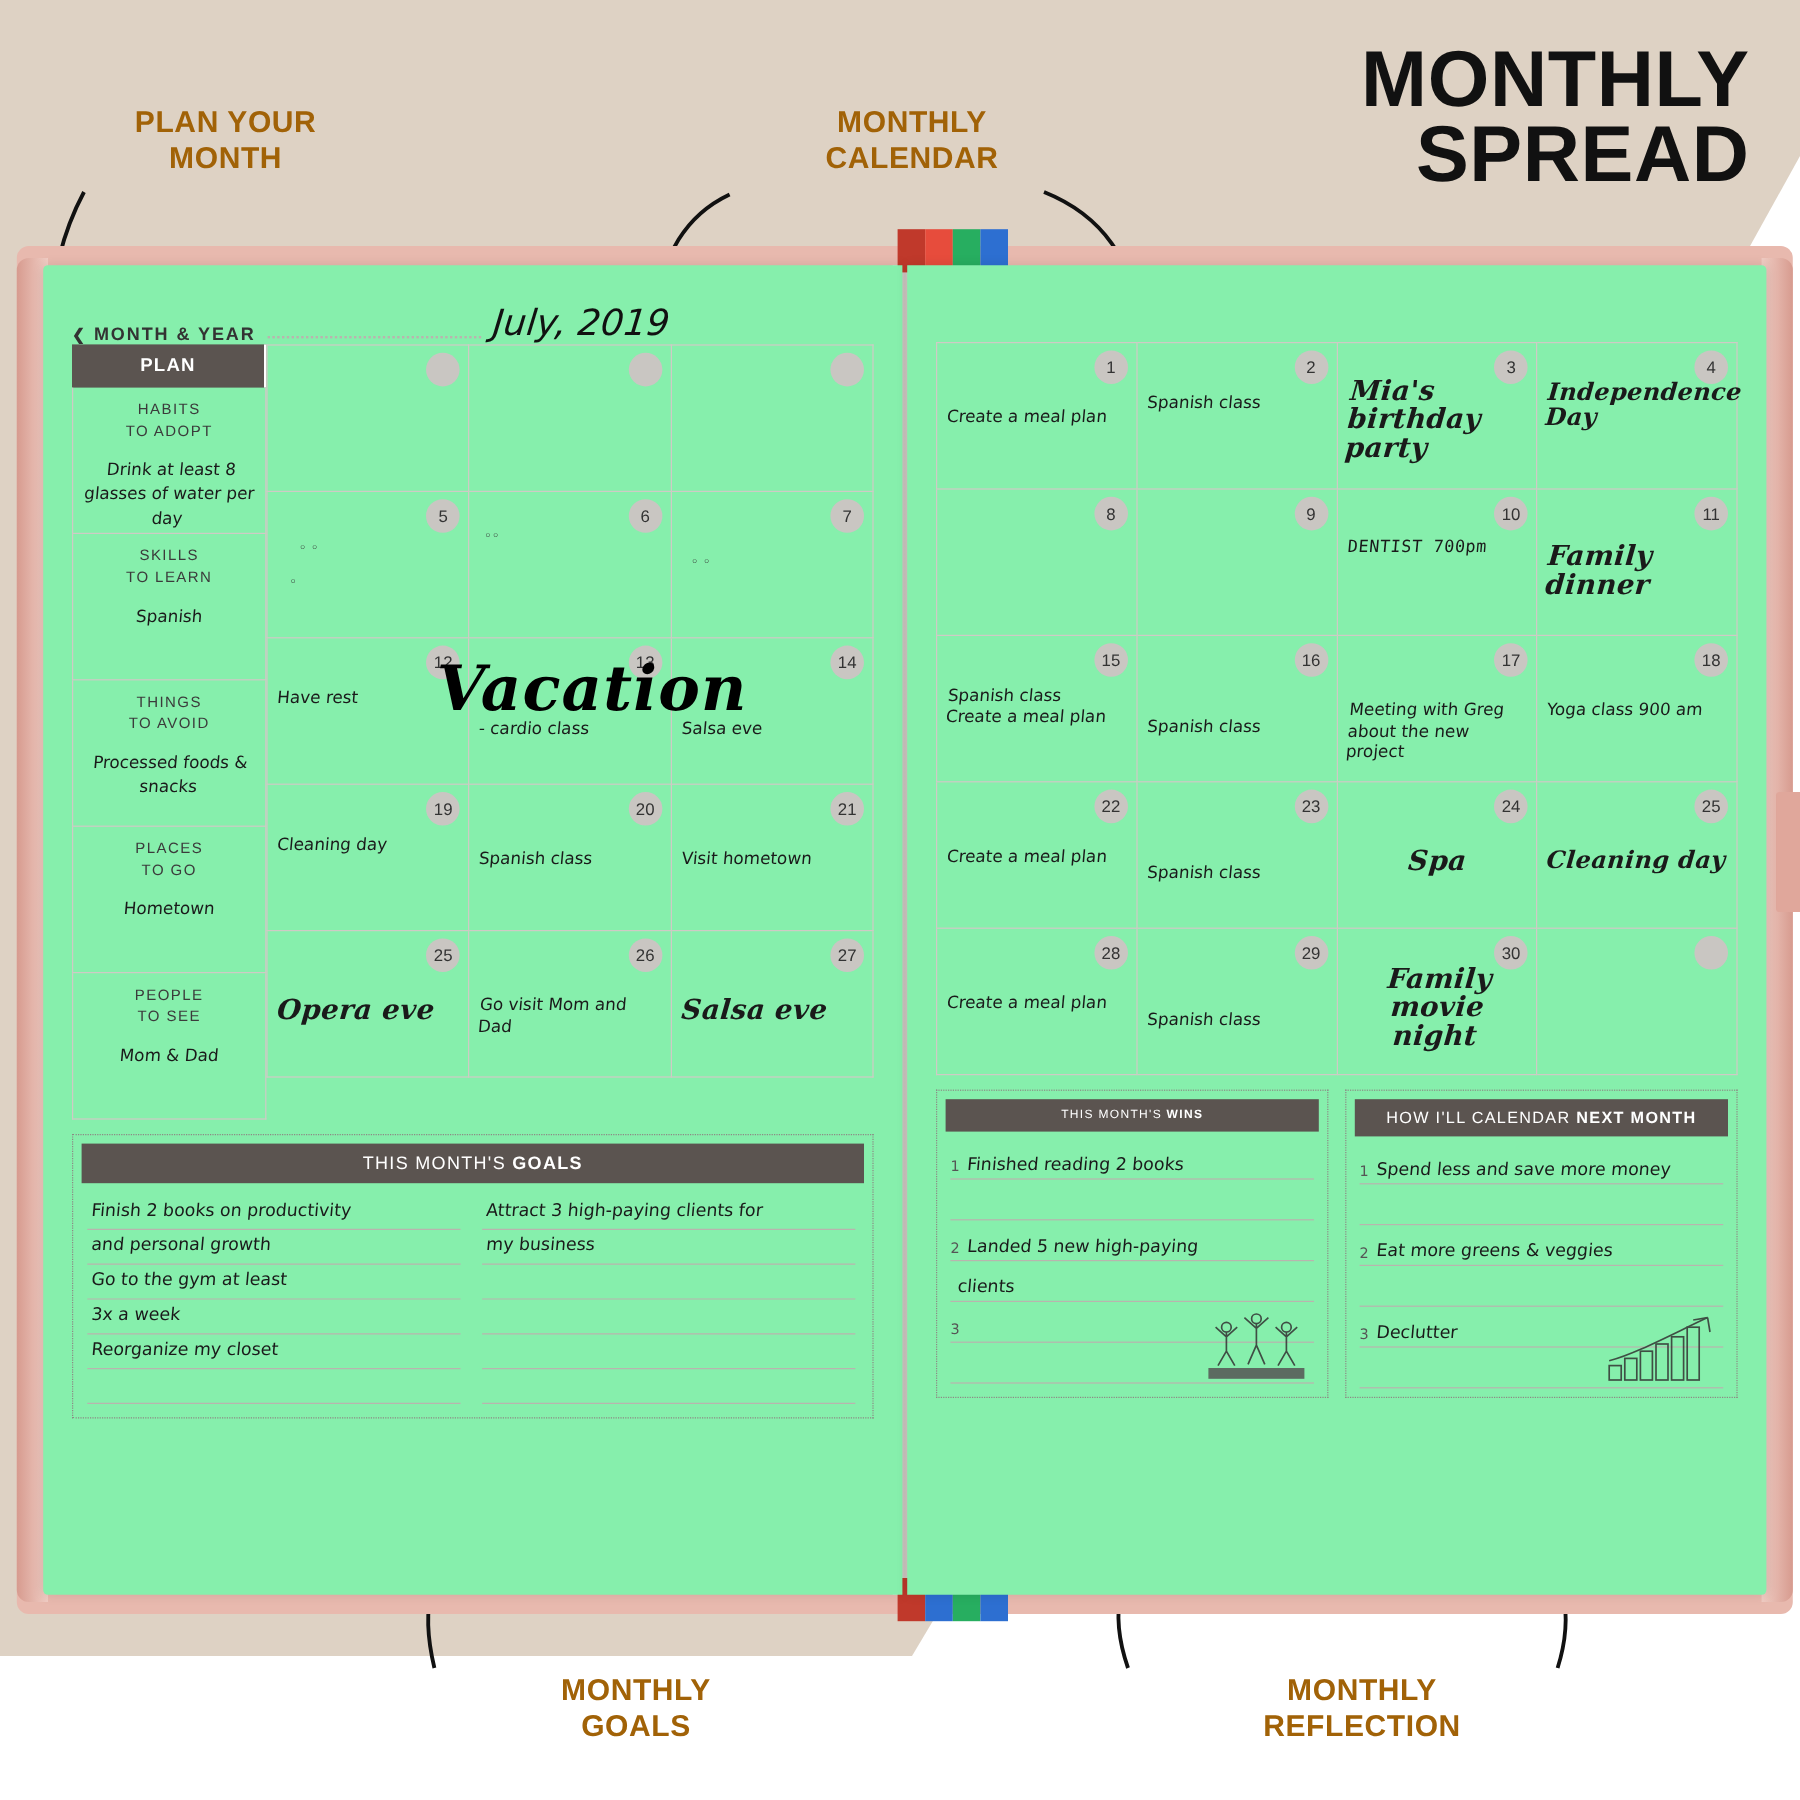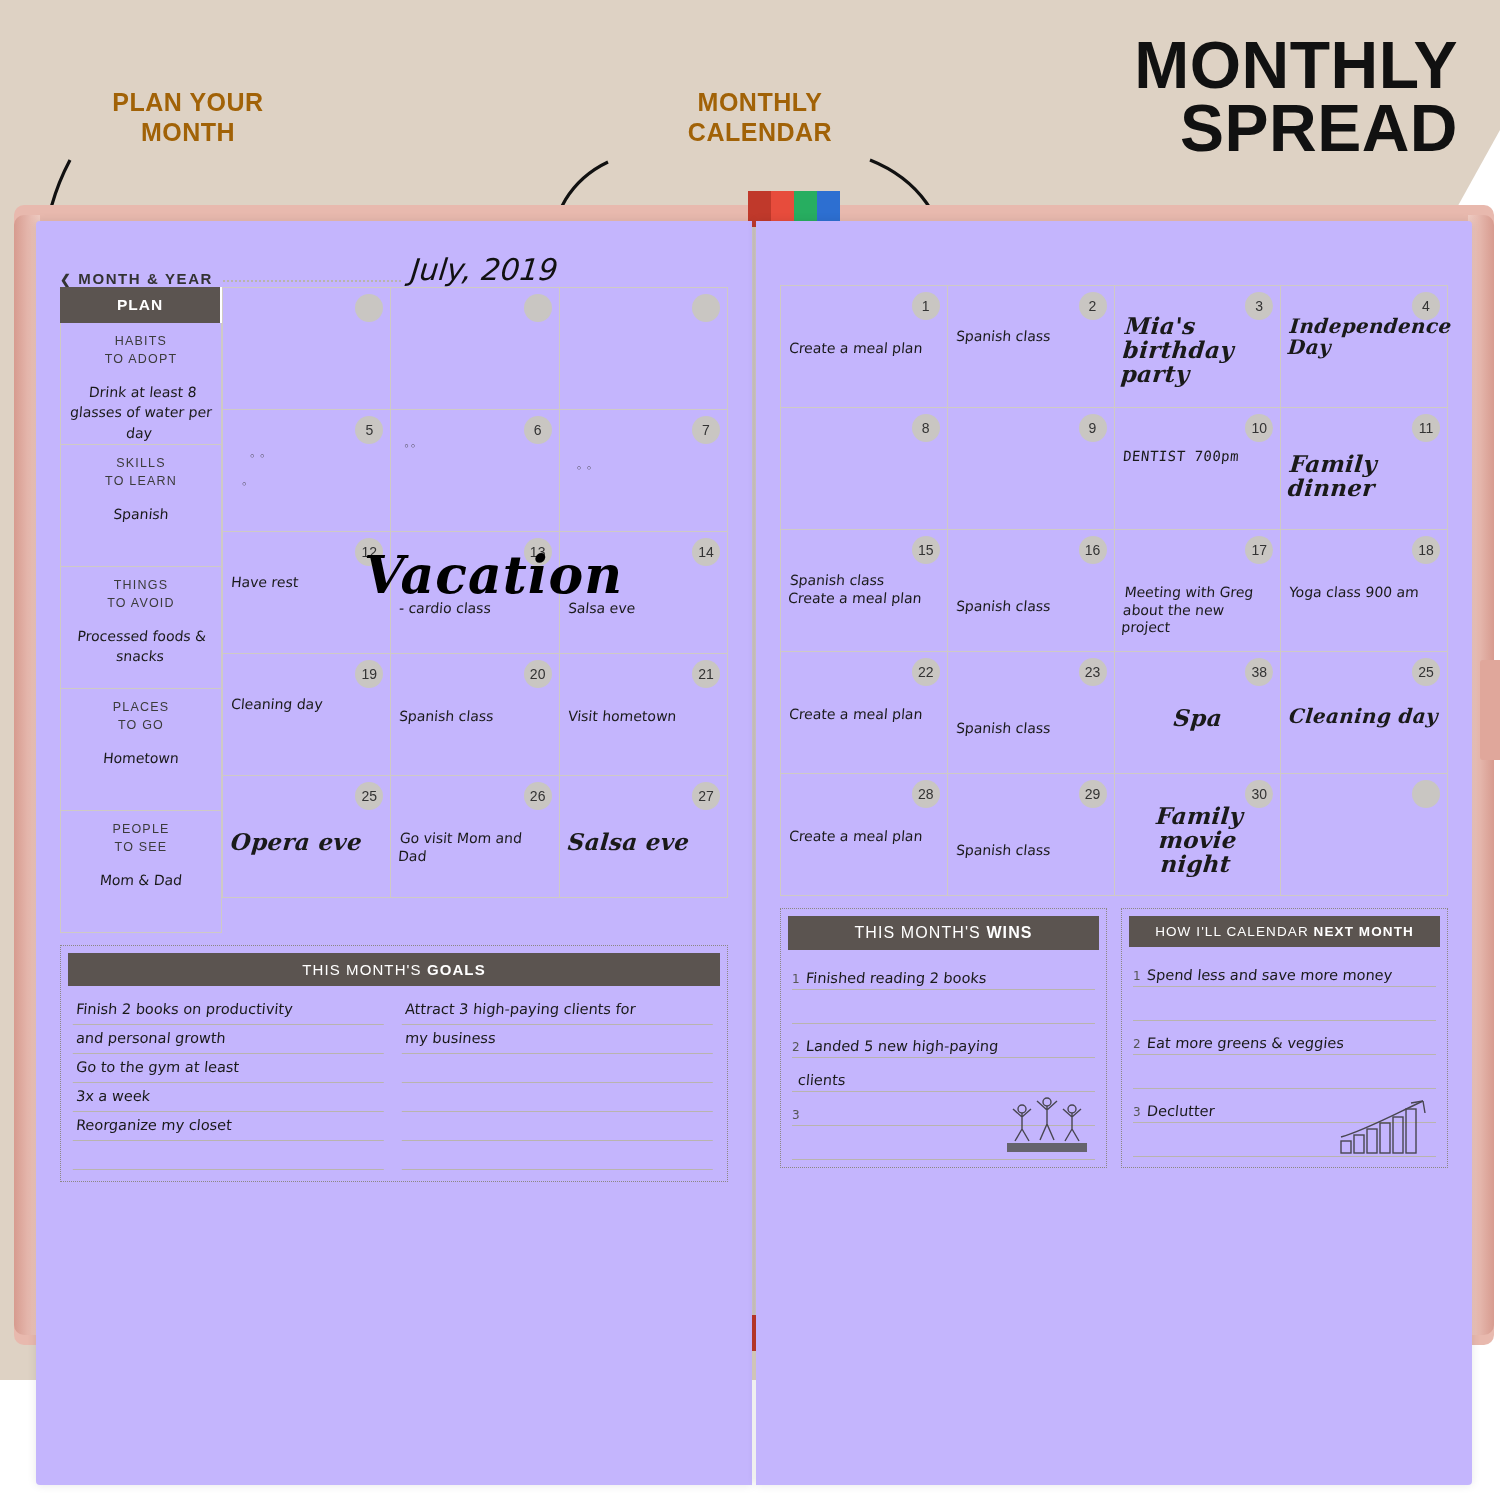--- a/index.html
+++ b/index.html
@@ -51,21 +51,21 @@
     position:absolute; left:0; top:10px; width:26px; height:1120px;
     background:linear-gradient(90deg,#d79b8f,#f0cdc4);
     border-radius:10px 0 0 10px;
   }
   .cover-edge-r{
     position:absolute; right:0; top:10px; width:26px; height:1120px;
     background:linear-gradient(270deg,#d79b8f,#f0cdc4);
     border-radius:0 10px 10px 0;
   }
   .page{
-    position:absolute; top:16px; height:1264px; background:#c4b5fd;
+    position:absolute; top:16px; height:1108px; background:#86efac;
     box-shadow:0 0 10px rgba(0,0,0,.10);
   }
   .page-left{ left:22px; width:716px; border-radius:4px 0 0 4px;}
   .page-right{ left:742px; width:716px; border-radius:0 4px 4px 0;}
   .spine{
     position:absolute; left:730px; top:16px; width:20px; height:1108px;
     background:linear-gradient(90deg,#efe9e6,#cfc6c2,#efe9e6);
   }
   .ribbon{
     position:absolute; width:96px; height:36px; left:734px;
@@ -444,21 +444,21 @@
         <tr>
           <td>
                 <div class="daynum">22</div>
                 <div class="ev mid">Create a meal plan</div>
               </td>
           <td>
                 <div class="daynum">23</div>
                 <div class="ev low">Spanish class</div>
               </td>
           <td>
-                <div class="daynum">38</div>
+                <div class="daynum">24</div>
                 <div class="ev mid script" style="text-align:center">Spa</div>
               </td>
           <td>
                 <div class="daynum">25</div>
                 <div class="ev mid script sm">Cleaning day</div>
               </td>
         </tr>
         <tr>
           <td>
                 <div class="daynum">28</div>
@@ -475,21 +475,21 @@
           <td>
                 <div class="daynum"></div>
               </td>
         </tr>
       </tbody>
         </table>
 
 
       <div class="two-boxes">
         <div>
-          <div class="box-head" style="font-size:16px">
+          <div class="box-head" style="font-size:10px">
             <span>THIS MONTH'S </span><b>WINS</b>
           </div>
           <div style="padding:6px 4px 0 4px;">
             <div class="numline">
                 <span class="n">1</span>
                 <span class="t">Finished reading 2 books</span>
               </div>
             <div class="numline">
                 <span class="n"></span>
                 <span class="t"></span>

